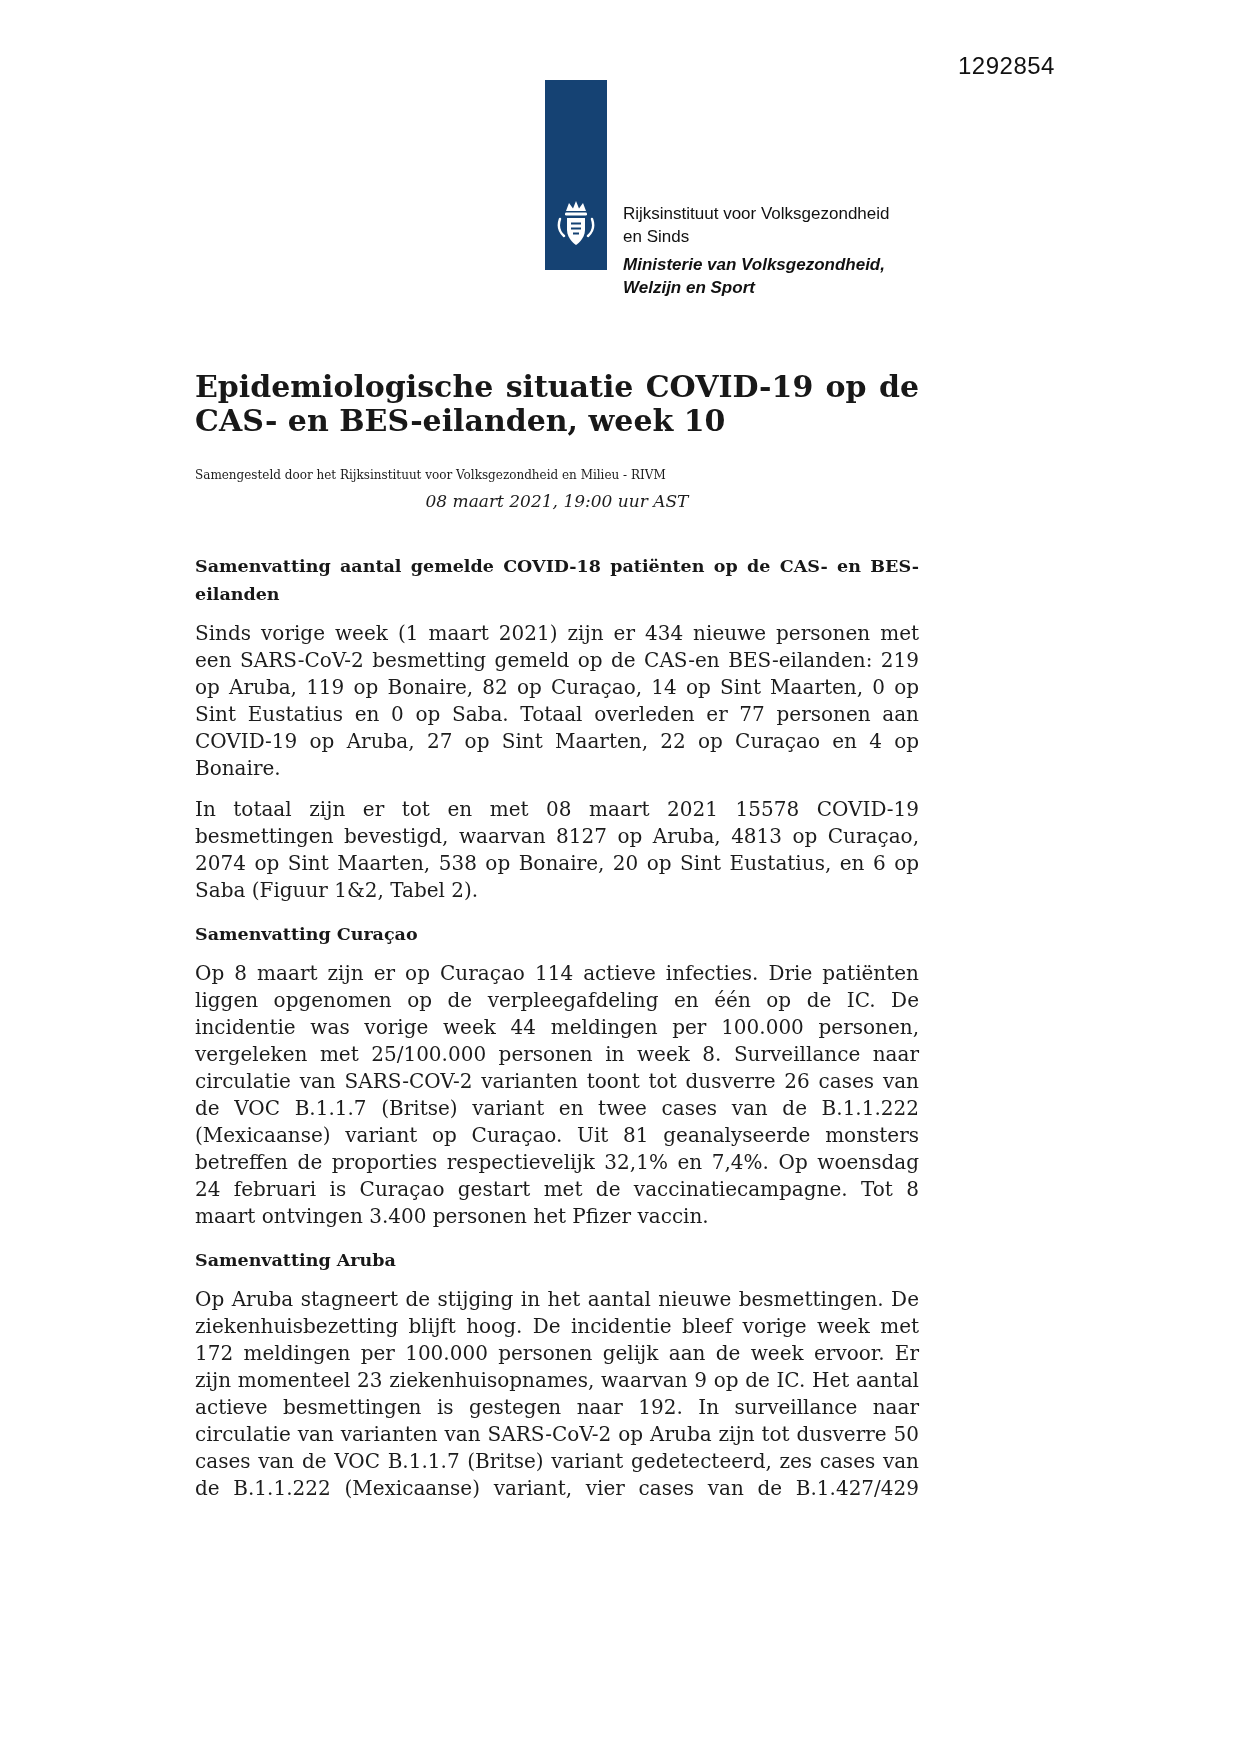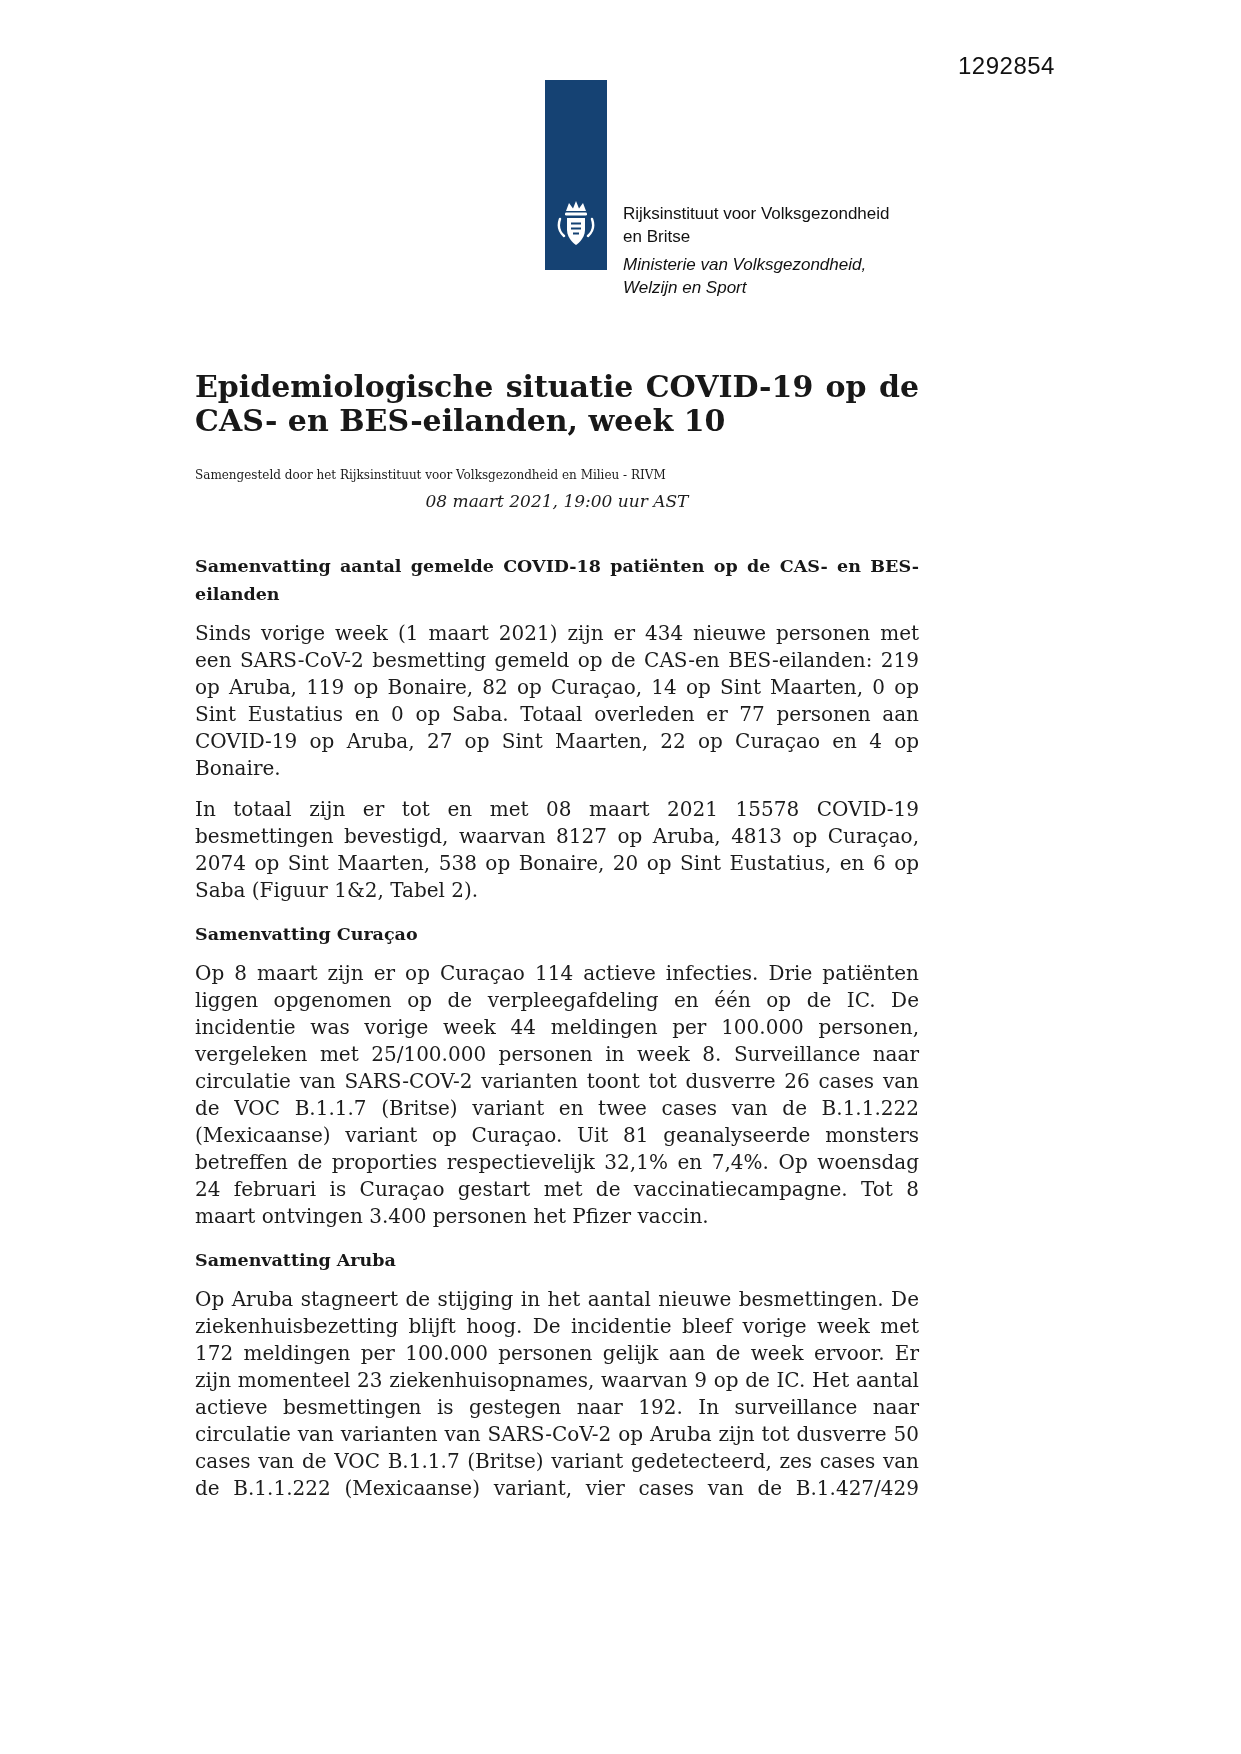--- a/index.html
+++ b/index.html
@@ -54,20 +54,21 @@
     top: 122px;
     width: 340px;
     font-family: "Liberation Sans", sans-serif;
     font-size: 17px;
     line-height: 23px;
     color: #111;
   }
   .logo-text .ministry {
     font-style: italic;
     margin-top: 5px;
+    font-weight: bold;
   }
 
   
   .content {
     position: absolute;
     left: 195px;
     top: 370px;
     width: 724px;
   }
   .title {
@@ -119,21 +120,21 @@
       <svg width="40" height="54" viewBox="0 0 40 54" xmlns="http://www.w3.org/2000/svg">
         <path fill="#ffffff" d="M10 13 L13 5 L17 10.5 L20 3 L23 10.5 L27 5 L30 13 Z"></path>
         <rect fill="#ffffff" x="9" y="14.5" width="22" height="3" rx="1.2"></rect>
         <path fill="#ffffff" d="M11 20 h18 v12 c0 9 -9 15 -9 15 s-9 -6 -9 -15 Z"></path>
         <path d="M4 21 c-2.5 7 -0.5 13 4 17 M36 21 c2.5 7 0.5 13 -4 17" stroke="#ffffff" stroke-width="2.4" fill="none" stroke-linecap="round"></path>
         <path d="M15 25.5 h10 M15 30.5 h10 M17 35.5 h6" stroke="#154273" stroke-width="2" fill="none"></path>
       </svg>
     </div>
     <div class="logo-text">
       <div class="org">Rijksinstituut voor Volksgezondheid</div>
-      <div class="org">en Britse</div>
+      <div class="org">en Sinds</div>
       <div class="ministry">Ministerie van Volksgezondheid,</div>
       <div class="ministry" style="margin-top:0;">Welzijn en Sport</div>
     </div>
   </header>
 
   <main class="content">
 
     <h1 class="title">Epidemiologische situatie COVID-19 op de CAS- en BES-eilanden, week 10</h1>
 
     <p class="byline">Samengesteld door het Rijksinstituut voor Volksgezondheid en Milieu - RIVM</p>

